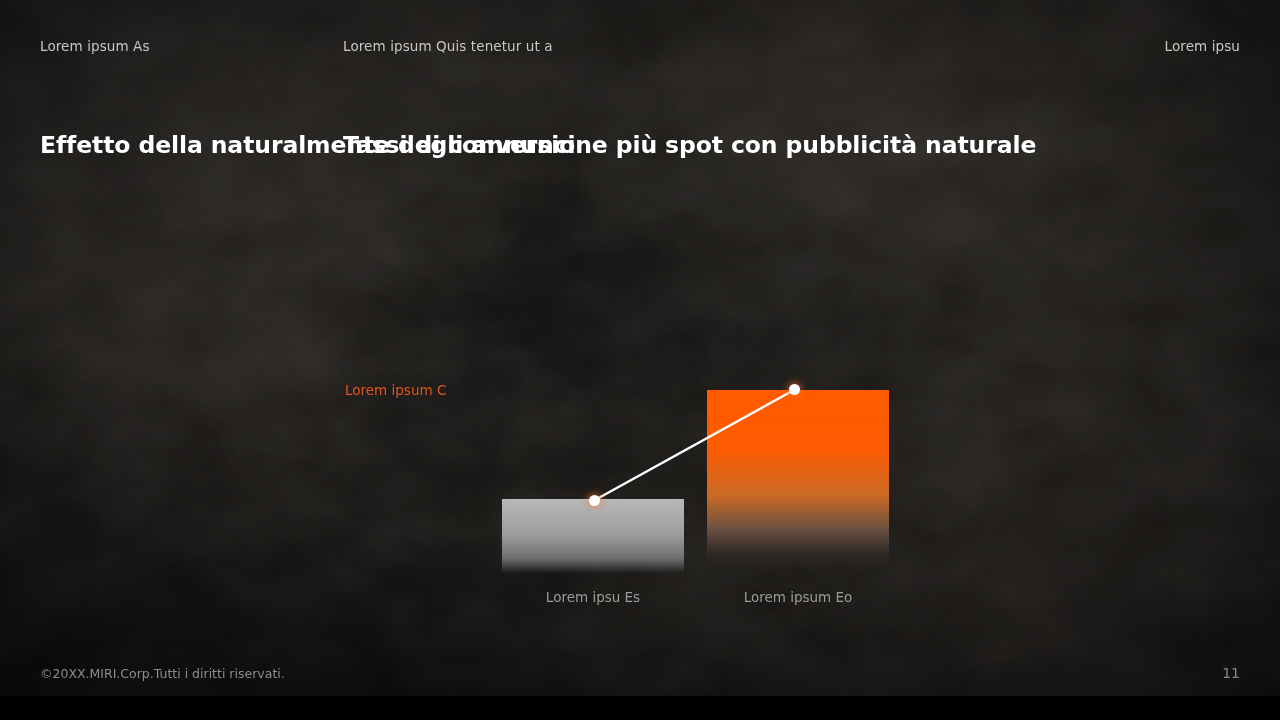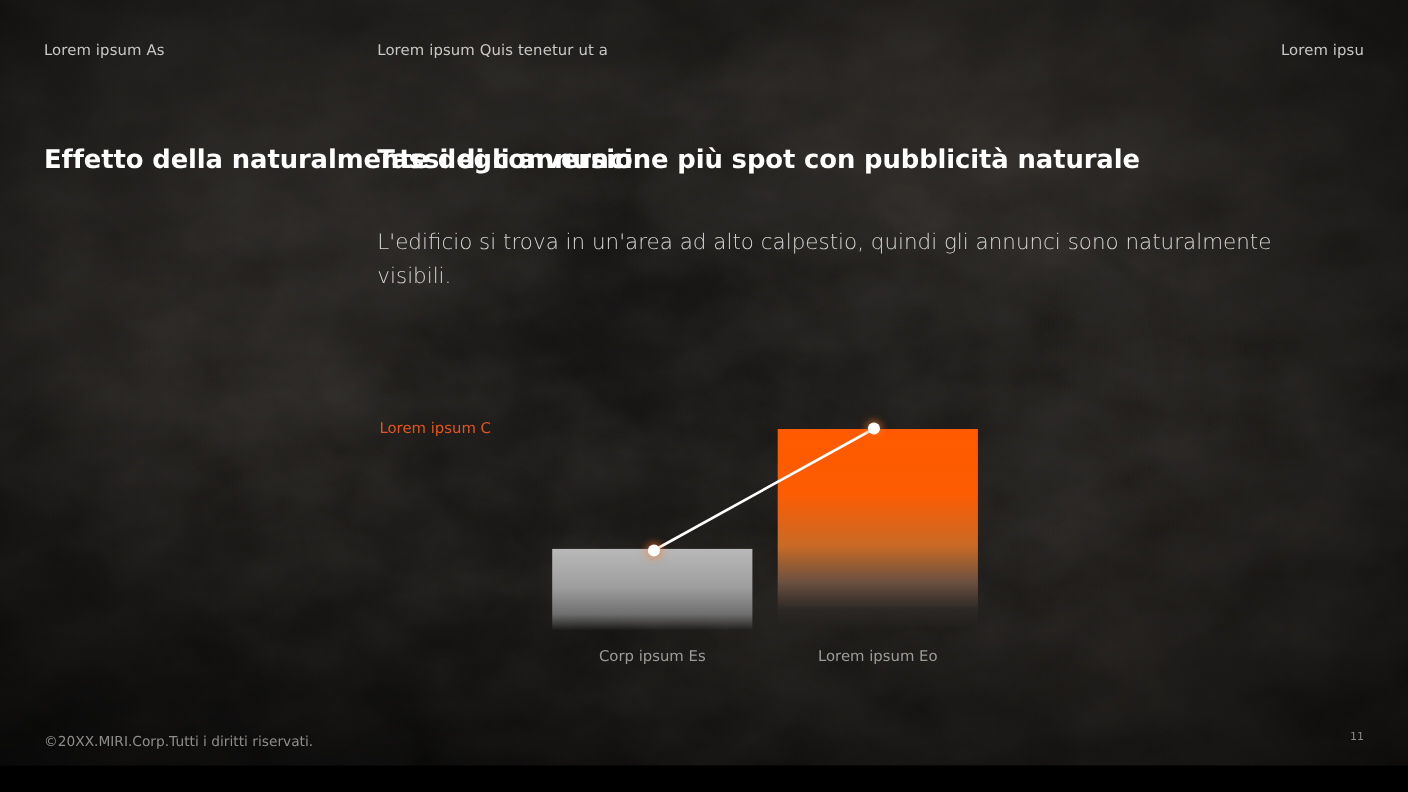--- a/index.html
+++ b/index.html
@@ -162,21 +162,21 @@
     top: 666px;
     font-size: 12.5px;
     color: #8f8d8b;
     white-space: nowrap;
     text-align: right;
   }
   .footer-page {
     position: absolute;
     right: 40px;
     top: 665px;
-    font-size: 10px;
+    font-size: 14px;
     color: #8a8886;
   }
 </style>
 </head>
 <body>
 
 <div class="slide">
 
   <div class="bg-base"></div>
 
@@ -208,37 +208,36 @@
     <div class="hdr-item hdr-center">Lorem ipsum Quis tenetur ut a</div>
     <div class="hdr-item hdr-right">Lorem ipsu</div>
   </div>
 
   <div class="title-layer">
     <div class="title title-a">Effetto della naturalmente degli annunci</div>
     <div class="title title-b">Tassi di conversione più spot con pubblicità naturale</div>
   </div>
 
   <div class="body-text">
-    <p>L'edificio si trova in un'area ad alto calpestio, quindi gli annunci sono naturalmente visibili.</p>
   </div>
 
   <div class="chart">
 
     <div class="chart-note">Lorem ipsum C</div>
 
     <div class="bar bar-a"></div>
     <div class="bar bar-b"></div>
 
     <svg width="1280" height="720" viewBox="0 0 1280 720" style="position:absolute;left:0;top:0;">
       <line x1="593" y1="500" x2="792" y2="390" stroke="#ffffff" stroke-width="2.4" stroke-linecap="round"></line>
     </svg>
 
     <div class="dot dot-a"></div>
     <div class="dot dot-b"></div>
 
-    <div class="bar-label label-a">Corp ipsum Es</div>
+    <div class="bar-label label-a">Lorem ipsu Es</div>
     <div class="bar-label label-b">Lorem ipsum Eo</div>
   </div>
 
   <div class="footer-left">©20XX.MIRI.Corp.Tutti i diritti riservati.</div>
   <div class="footer-page">11</div>
 
 </div>
 
 </body></html>

